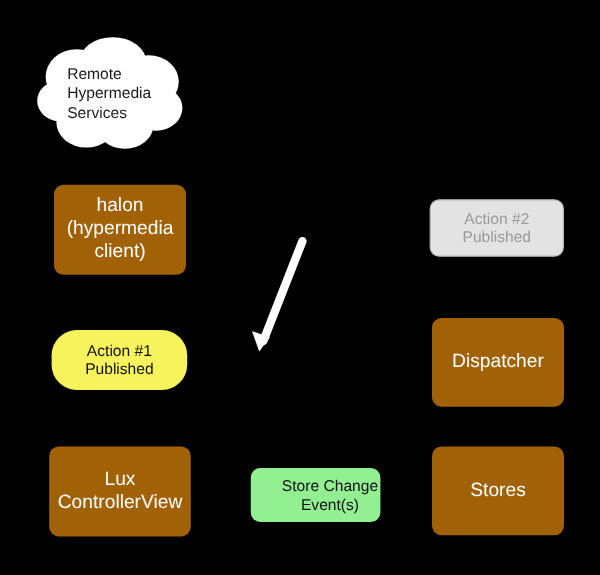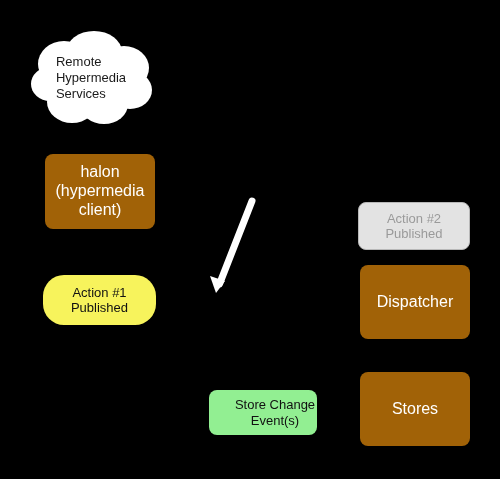--- a/index.html
+++ b/index.html
@@ -87,21 +87,21 @@
     border: 1px solid #b8b8b8;
     color: #9a9a9a;
     font-size: 13px;
     white-space: pre-line;
   }
 
   
   #halon-box        { left: 45px;  top: 154px; width: 110px; height: 75px; }
   #action1-box      { left: 43px;  top: 275px; width: 113px; height: 50px; }
   #lux-box          { left: 41px;  top: 372px; width: 118px; height: 75px; }
-  #action2-box      { left: 358px; top: 166px; width: 112px; height: 48px; margin-top: 36px; }
+  #action2-box      { left: 358px; top: 166px; width: 112px; height: 48px; }
   #dispatcher-box   { left: 360px; top: 265px; width: 110px; height: 74px; text-align: right; }
   #stores-box       { left: 360px; top: 372px; width: 110px; height: 74px; }
   #store-change-box { left: 209px; top: 390px; width: 108px; height: 45px; padding-left: 24px; }
 
   
   #flow-arrow {
     position: absolute;
     left: 200px;
     top: 190px;
     width: 70px;
@@ -137,20 +137,24 @@
     <span>halon
 (hypermedia
 client)</span>
   </div>
 
   <div id="action1-box" class="node box box-yellow">
     <span>Action #1
 Published</span>
   </div>
 
+  <div id="lux-box" class="node box box-blue">
+    <span>Lux
+ControllerView</span>
+  </div>
 
   <div id="action2-box" class="node box box-gray">
     <span>Action #2
 Published</span>
   </div>
 
   <div id="dispatcher-box" class="node box box-blue">
     <span>Dispatcher</span>
   </div>
 

